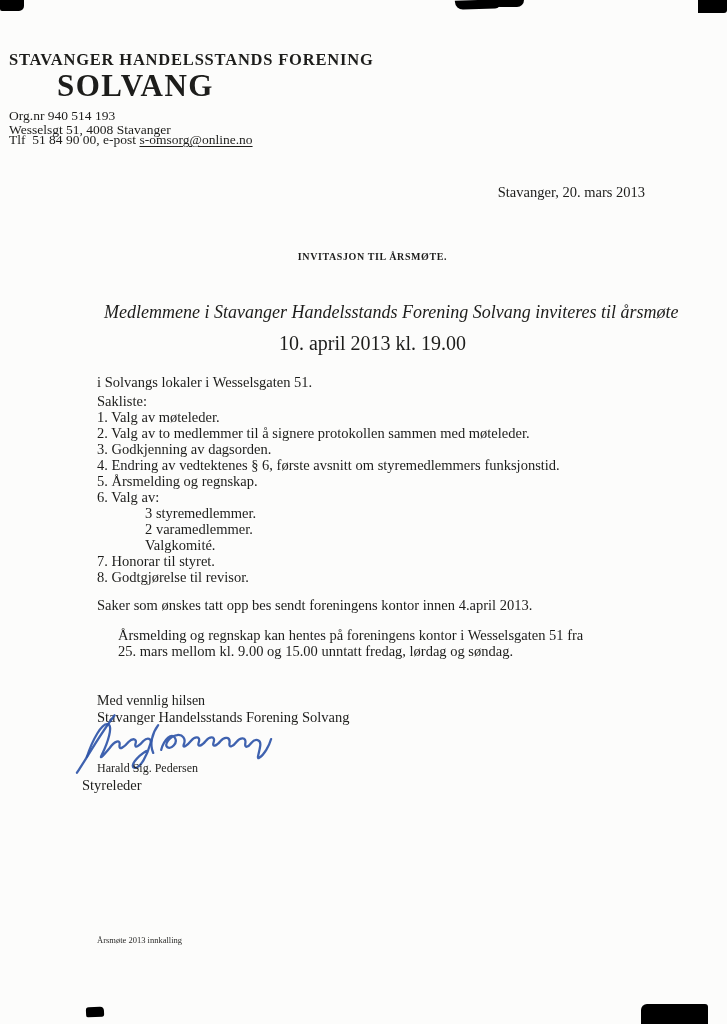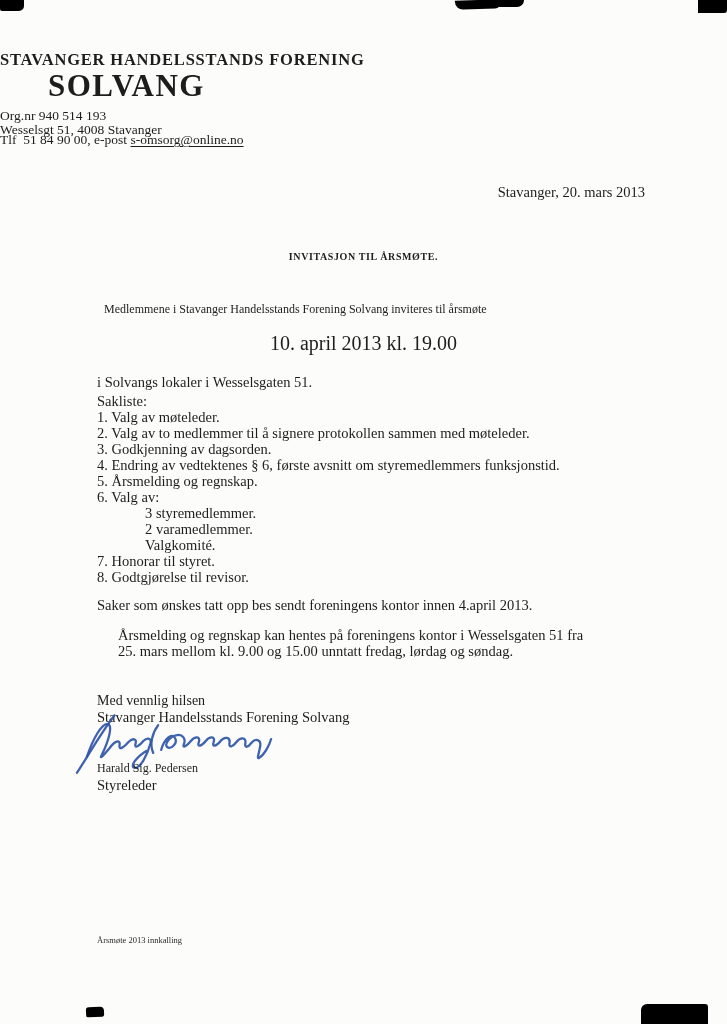--- a/index.html
+++ b/index.html
@@ -11,56 +11,57 @@
   }
   *{margin:0;padding:0;box-sizing:border-box;}
   html,body{background:var(--paper);}
   body{font-family:"Liberation Serif","DejaVu Serif",serif;color:var(--ink);}
   .page{
     position:relative;
     width:727px;height:1024px;
     background:var(--paper);
     overflow:hidden;
     margin:0 auto;
+    padding-left:9px;
   }
   
   .artifact{position:absolute;background:var(--artifact_black);}
   .art-tl{left:0;top:0;width:24px;height:11px;border-radius:0 0 5px 2px;}
   .art-tc1{left:455px;top:0;width:46px;height:9px;border-radius:0 0 6px 8px;transform:rotate(-2deg);}
   .art-tc2{left:496px;top:0;width:28px;height:7px;border-radius:0 0 7px 4px;}
   .art-tr{left:698px;top:0;width:29px;height:13px;border-radius:0 0 3px 0;}
   .art-bl{left:86px;top:1007px;width:18px;height:10px;border-radius:3px 4px 2px 2px;transform:rotate(-3deg);}
   .art-br{left:641px;top:1004px;width:67px;height:20px;border-radius:6px 3px 0 0;}
   .org-line{position:absolute;top:50px;width:100%;font-weight:bold;font-size:16.5px;letter-spacing:0.8px;}
   .org-name{position:absolute;top:68px;width:100%;font-weight:bold;font-size:31px;letter-spacing:1.5px;margin-left:48px;}
   .contact{position:absolute;width:100%;font-size:13.5px;line-height:14px;}
   .org-nr{top:109px;}
   .address{top:123px;}
   .phone-line{top:133px;}
   .phone-prefix{white-space:pre;}
   .email{text-decoration:underline;text-underline-offset:2px;}
   
   .date-line{position:absolute;top:184px;right:82px;font-size:14.5px;}
   .doc-title{position:absolute;top:251px;width:100%;text-align:center;font-weight:bold;font-size:10px;letter-spacing:0.6px;}
-  .intro{position:absolute;top:302px;left:104px;font-size:12px;}
+  .intro{position:absolute;top:302px;left:104px;font-size:18px;font-style:italic;}
   .meeting-datetime{position:absolute;top:332px;width:100%;text-align:center;font-weight:normal;font-size:20px;}
   .location{position:absolute;top:374px;left:97px;font-size:14.5px;}
   .agenda{position:absolute;top:393px;left:97px;font-size:14.5px;line-height:16px;width:560px;}
   .agenda-row{white-space:nowrap;}
   .agenda-row.indent{padding-left:48px;}
   .para{position:absolute;left:97px;font-size:14.5px;line-height:16px;width:575px;}
   .para-deadline{top:597px;}
   .para-pickup{top:627px;margin-left:21px;}
   
   .salutation{position:absolute;top:693px;left:97px;font-size:14px;}
   .closing-org{position:absolute;top:709px;left:97px;font-size:14.5px;}
   .signature{position:absolute;left:74px;top:712px;width:208px;height:66px;pointer-events:none;}
   .signature path{fill:none;stroke:var(--signature_blue);stroke-width:2.3;stroke-linecap:round;opacity:0.92;}
   .signer-name{position:absolute;top:761px;left:97px;font-size:12px;}
-  .signer-title{position:absolute;top:777px;left:97px;font-size:14.5px;}
+  .signer-title{position:absolute;top:777px;left:82px;font-size:14.5px;}
   
   .footer-note{position:absolute;top:935px;left:97px;font-size:8.5px;color:#2a2a28;}
 </style>
 </head>
 <body>
 
 <div class="page">
 
   <div class="artifact art-tl"></div>
   <div class="artifact art-tc1"></div>

